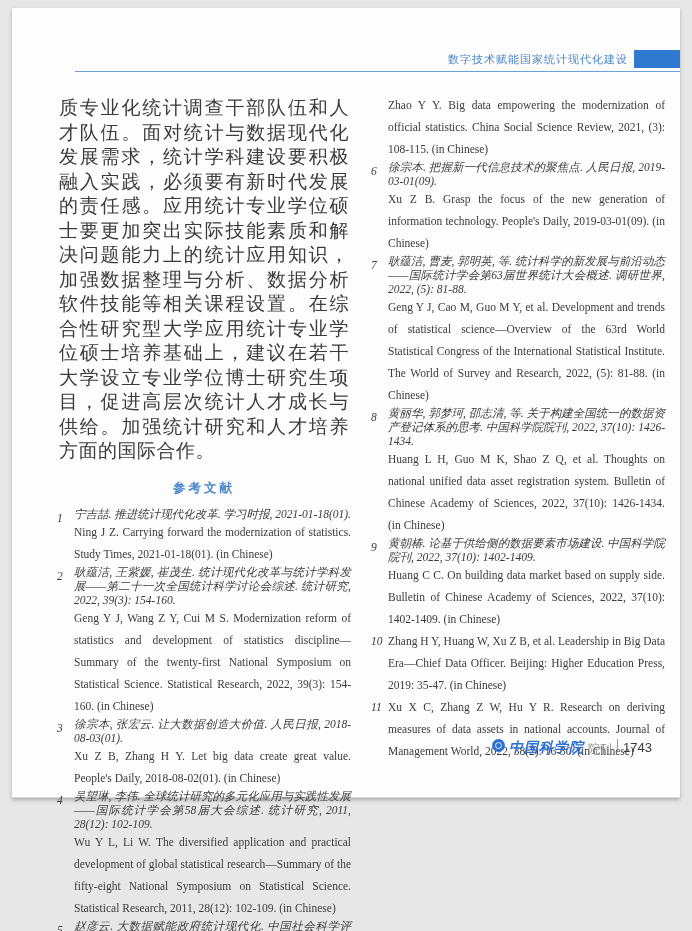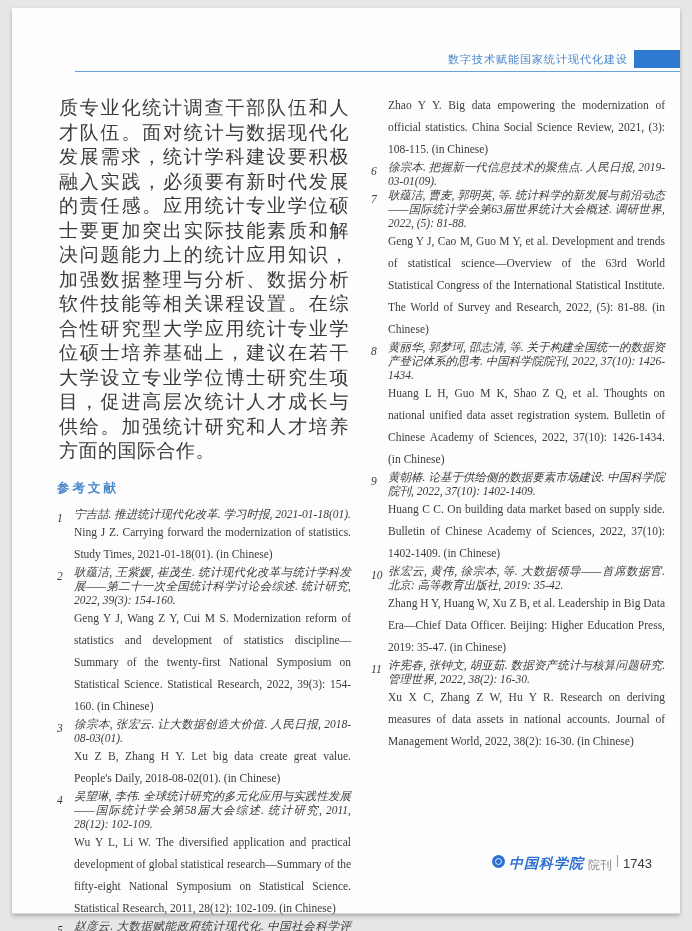--- a/index.html
+++ b/index.html
@@ -6,21 +6,21 @@
   body {
     width: 692px; height: 931px;
     background: #e7e7e7;
     font-family: "Liberation Serif", "DejaVu Serif", serif;
     position: relative;
     overflow: hidden;
   }
   .page {
     position: absolute;
     left: 12px; top: 8px;
-    width: 668px; height: 906px;
+    width: 668px; height: 790px;
     background: #fdfdfd;
     box-shadow: 0 2px 4px rgba(0,0,0,0.25), inset 0 -1px 0 #d8d8d8;
   }
   
   .page-header { position: absolute; top: 0; left: 0; right: 0; height: 66px; }
   .running-title {
     position: absolute; top: 44px; right: 52px;
     font-size: 11px; letter-spacing: 1px;
     color: #4a86c8;
     font-family: "Liberation Sans", "DejaVu Sans", sans-serif;
@@ -42,21 +42,21 @@
   .col { flex: 1 1 0; min-width: 0; }
   .body-par {
     margin: 4px 2px 0 2px;
     font-size: 19px; line-height: 24.5px;
     letter-spacing: 0.5px;
     color: #3b3b3b;
     text-align: justify;
   }
   .refs-heading {
     margin: 16px 0 10px 0;
-    text-align: left;
+    text-align: center;
     font-size: 12.5px; font-weight: bold; letter-spacing: 3px;
     color: #4a86c8;
     font-family: Liberation Sans, sans-serif;
   }
   ol.refs { list-style: none; margin: 0; padding: 0; }
   .ref { position: relative; padding-left: 17px; color: #3b3b3b; }
   .ref-num {
     position: absolute; left: 0; top: 0;
     font-size: 11.5px; line-height: 22px; font-style: italic;
   }
@@ -145,44 +145,43 @@
     </div>
 
     <div class="col col-right">
       <ol class="refs">
         <li class="ref cont">
           <span class="ref-en">Zhao Y Y. Big data empowering the modernization of official statistics. China Social Science Review, 2021, (3): 108-115. (in Chinese)</span>
         </li>
         <li class="ref">
           <span class="ref-num">6</span>
           <span class="ref-zh">徐宗本. 把握新一代信息技术的聚焦点. 人民日报, 2019-03-01(09).</span>
+          <span class="ref-en">Xu Z B. Grasp the focus of the new generation of information technology. People's Daily, 2019-03-01(09). (in Chinese)</span>
         </li>
         <li class="ref">
           <span class="ref-num">7</span>
           <span class="ref-zh">耿蕴洁, 曹麦, 郭明英, 等. 统计科学的新发展与前沿动态——国际统计学会第63届世界统计大会概述. 调研世界, 2022, (5): 81-88.</span>
           <span class="ref-en">Geng Y J, Cao M, Guo M Y, et al. Development and trends of statistical science—Overview of the 63rd World Statistical Congress of the International Statistical Institute. The World of Survey and Research, 2022, (5): 81-88. (in Chinese)</span>
         </li>
         <li class="ref">
           <span class="ref-num">8</span>
           <span class="ref-zh">黄丽华, 郭梦珂, 邵志清, 等. 关于构建全国统一的数据资产登记体系的思考. 中国科学院院刊, 2022, 37(10): 1426-1434.</span>
           <span class="ref-en">Huang L H, Guo M K, Shao Z Q, et al. Thoughts on national unified data asset registration system. Bulletin of Chinese Academy of Sciences, 2022, 37(10): 1426-1434. (in Chinese)</span>
         </li>
         <li class="ref">
           <span class="ref-num">9</span>
           <span class="ref-zh">黄朝椿. 论基于供给侧的数据要素市场建设. 中国科学院院刊, 2022, 37(10): 1402-1409.</span>
           <span class="ref-en">Huang C C. On building data market based on supply side. Bulletin of Chinese Academy of Sciences, 2022, 37(10): 1402-1409. (in Chinese)</span>
         </li>
         <li class="ref">
           <span class="ref-num">10</span>
-          <span class="ref-zh">张宏云, 黄伟, 徐宗本, 等. 大数据领导——首席数据官. 北京: 高等教育出版社, 2019: 35-42.</span>
           <span class="ref-en">Zhang H Y, Huang W, Xu Z B, et al. Leadership in Big Data Era—Chief Data Officer. Beijing: Higher Education Press, 2019: 35-47. (in Chinese)</span>
         </li>
         <li class="ref">
           <span class="ref-num">11</span>
-          <span class="ref-zh">许宪春, 张钟文, 胡亚茹. 数据资产统计与核算问题研究. 管理世界, 2022, 38(2): 16-30.</span>
           <span class="ref-en">Xu X C, Zhang Z W, Hu Y R. Research on deriving measures of data assets in national accounts. Journal of Management World, 2022, 38(2): 16-30. (in Chinese)</span>
         </li>
       </ol>
     </div>
 
   </div>
 
   <div class="page-footer">
     <span class="cas-logo"></span>
     <span class="journal-name">中国科学院</span>

